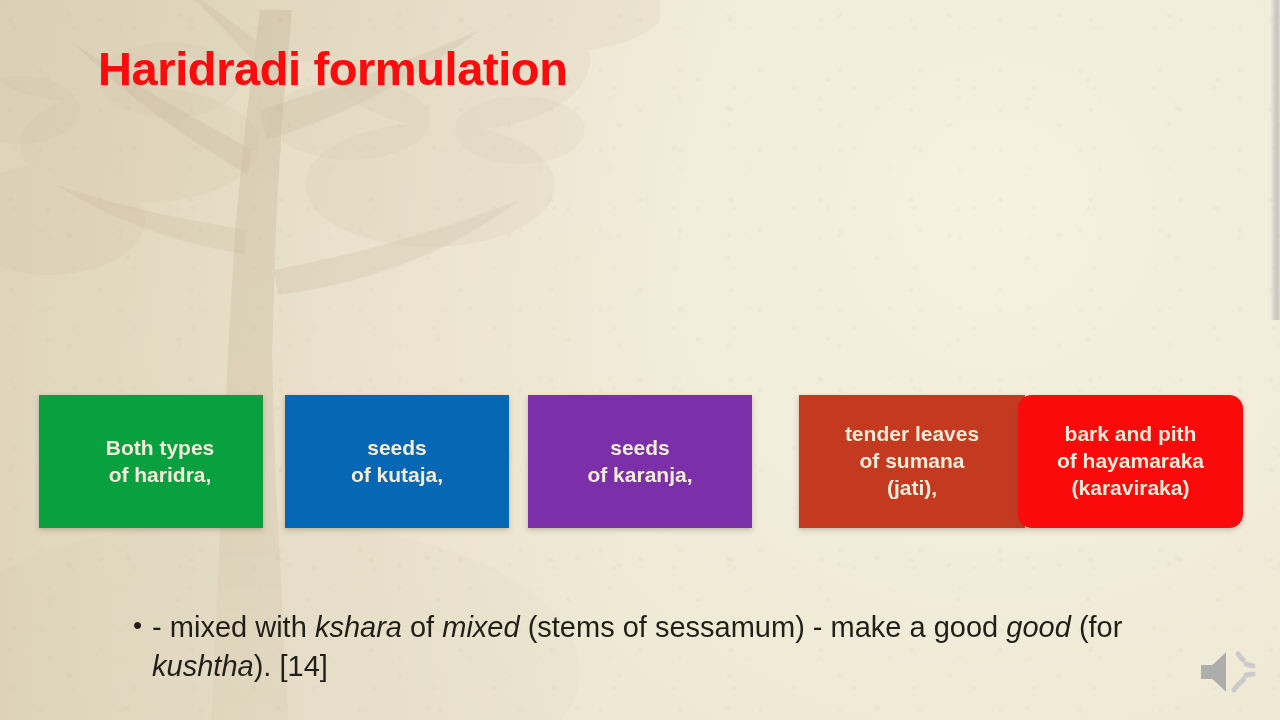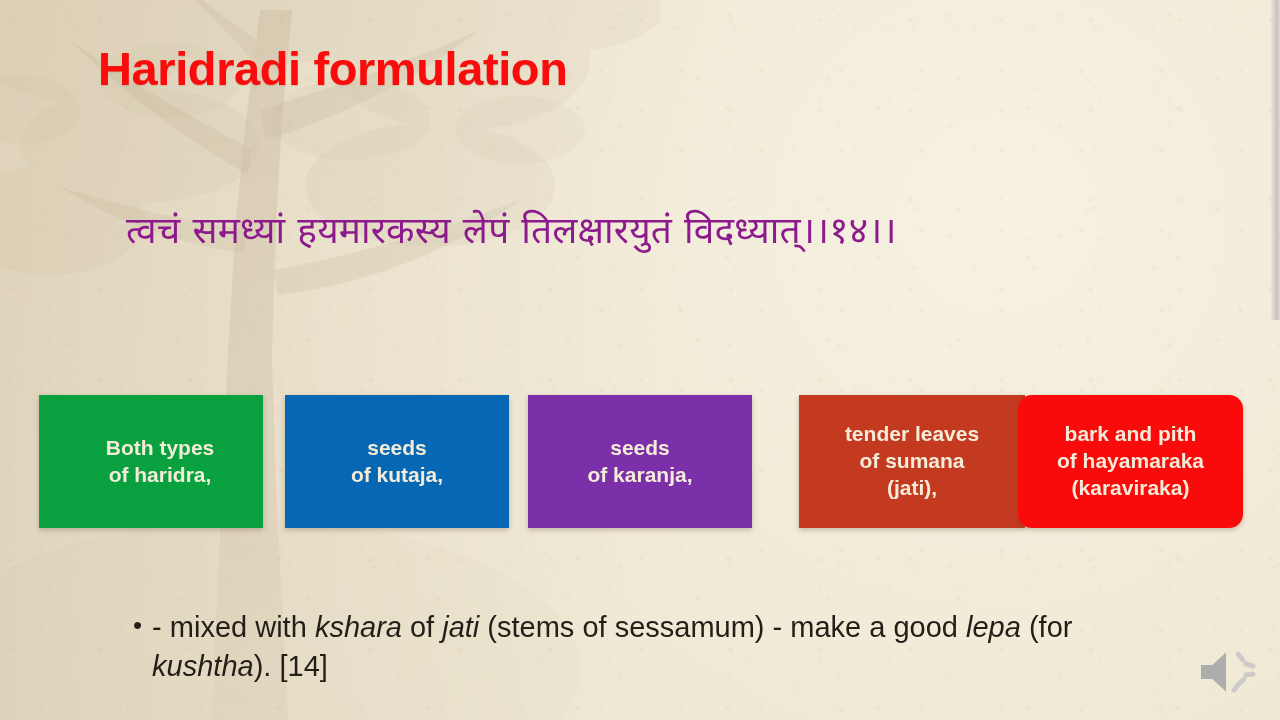--- a/index.html
+++ b/index.html
@@ -191,21 +191,20 @@
     <ellipse cx="290" cy="700" rx="330" ry="150" fill="#b39e80" opacity=".13"></ellipse>
   </svg>
 
   <div class="bg-grain"></div>
   <div class="bg-vignette"></div>
   <div class="bg-right-edge"></div>
 
   <div class="title" style="color: rgb(251, 11, 11);">Haridradi formulation</div>
 
   <div class="verse" style="color: rgb(141, 26, 141);">
-    <span class="verse-line two">त्वचं समध्यां हयमारकस्य लेपं तिलक्षारयुतं विदध्यात्‌।।१४।।</span>
   </div>
 
   <div class="boxes">
     <div class="term-box tb-0" style="background: rgb(9, 160, 63); color: rgb(244, 236, 217); padding-left: 24px;">
       <span class="txt">Both types
 of haridra,</span>
     </div>
     <div class="term-box tb-1" style="background: rgb(6, 104, 181); color: rgb(244, 236, 217);">
       <span class="txt">seeds
 of kutaja,</span>
@@ -222,21 +221,21 @@
     <div class="term-box tb-4" style="background: rgb(250, 10, 10); color: rgb(244, 236, 217); border-radius: 14px;">
       <span class="txt">bark and pith
 of hayamaraka
 (karaviraka)</span>
     </div>
   </div>
 
   <div class="bullet-block">
     <div class="bullet-row">
       <span class="bullet-dot">•</span>
-      <span class="bullet-text" id="bullet-text"><span>- mixed with </span><i>kshara</i><span> of </span><i>jati</i><span> (stems of sessamum) - make a good </span><i>lepa</i><span> (for </span><i>kushtha</i><span>). [14]</span></span>
+      <span class="bullet-text" id="bullet-text"><span>- mixed with </span><i>kshara</i><span> of </span><i>mixed</i><span> (stems of sessamum) - make a good </span><i>good</i><span> (for </span><i>kushtha</i><span>). [14]</span></span>
     </div>
   </div>
 
   <svg class="speaker" viewBox="0 0 66 54">
     <g>
       <path d="M4 19 H16 L31 5 V49 L16 35 H4 Z" fill="#a8a8a8" stroke="#f0ead9" stroke-width="2" stroke-linejoin="round"></path>
       <g stroke="#c9c9c9" stroke-width="5" stroke-linecap="round" fill="none">
         <line x1="42" y1="9" x2="47" y2="15"></line>
         <line x1="50" y1="19" x2="57" y2="21"></line>
         <line x1="50" y1="30" x2="57" y2="29"></line>

